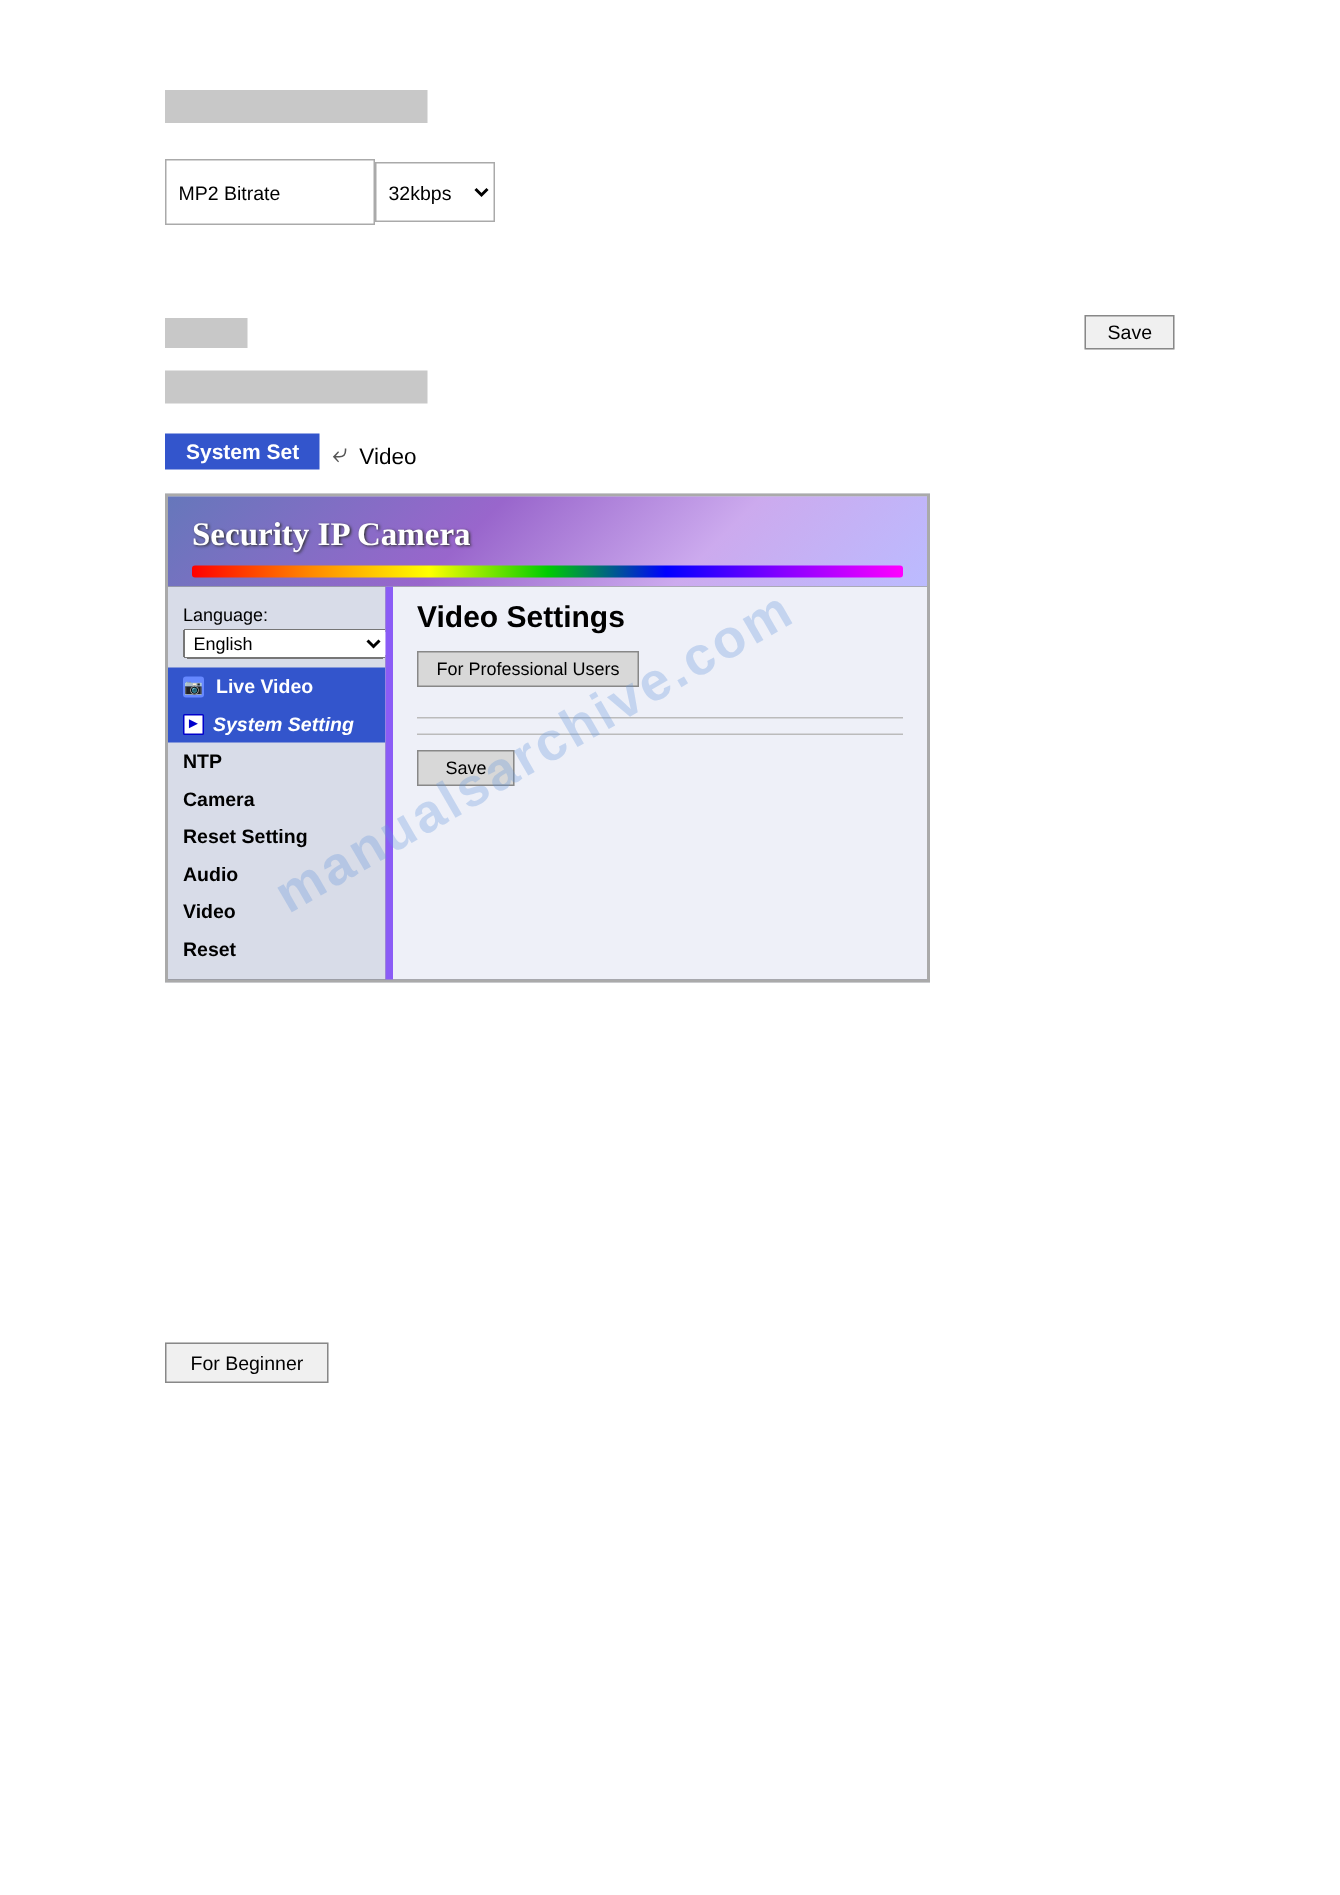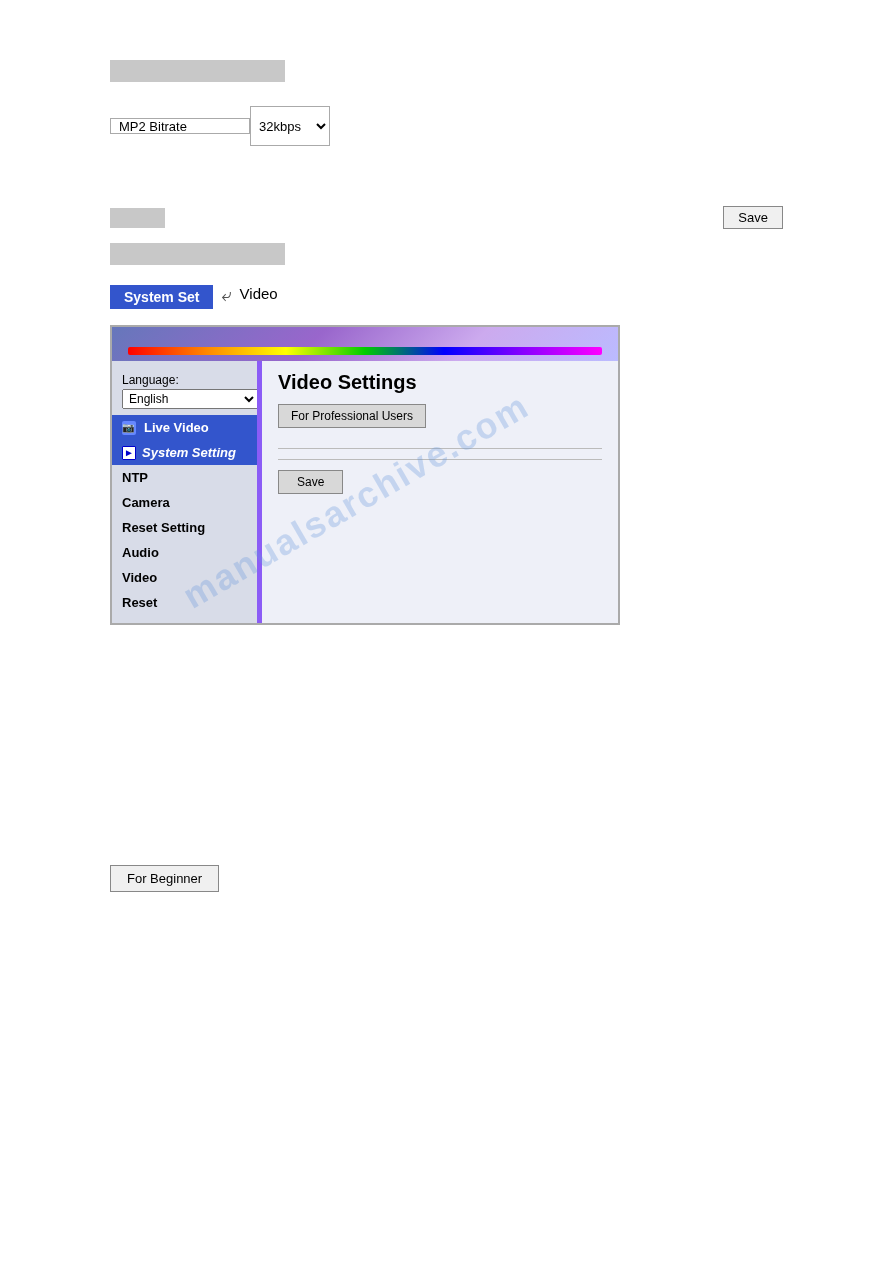--- a/index.html
+++ b/index.html
@@ -31,21 +31,21 @@
       align-items: center;
       margin-bottom: 60px;
       gap: 0;
     }
     .mp2-label {
       border: 1px solid #aaa;
       padding: 3px 8px;
       font-size: 13px;
       background: #fff;
       min-width: 140px;
-      height: 16px;
+      height: 44px;
       display: flex;
       align-items: center;
     }
     .mp2-select {
       border: 1px solid #aaa;
       padding: 2px 4px;
       font-size: 13px;
       background: #fff;
       height: 40px;
       min-width: 70px;
@@ -75,21 +75,21 @@
     .gray-bar-bottom {
       width: 175px;
       height: 22px;
       background: #c8c8c8;
       margin-bottom: 20px;
     }
 
     
     .breadcrumb-row {
       display: flex;
-      align-items: flex-start;
+      align-items: flex-end;
       gap: 8px;
       margin-bottom: 16px;
     }
     .breadcrumb-system-set {
       background: #3355cc;
       color: #fff;
       padding: 4px 14px;
       font-size: 14px;
       font-weight: bold;
     }
@@ -299,20 +299,21 @@
 
   <div class="breadcrumb-row">
     <div class="breadcrumb-system-set">System Set</div>
     <span class="breadcrumb-arrow">⤶</span>
     <span class="breadcrumb-video">Video</span>
   </div>
 
   <div class="camera-panel">
 
     <div class="camera-header">
+      <div class="camera-header-title">Security IP Camera</div>
       <div class="camera-rainbow"></div>
     </div>
 
     <div class="camera-body">
 
       <div class="camera-sidebar">
         <div class="lang-row">
           <span class="lang-label">Language:</span>
           <select class="lang-select">
             <option>English</option>

